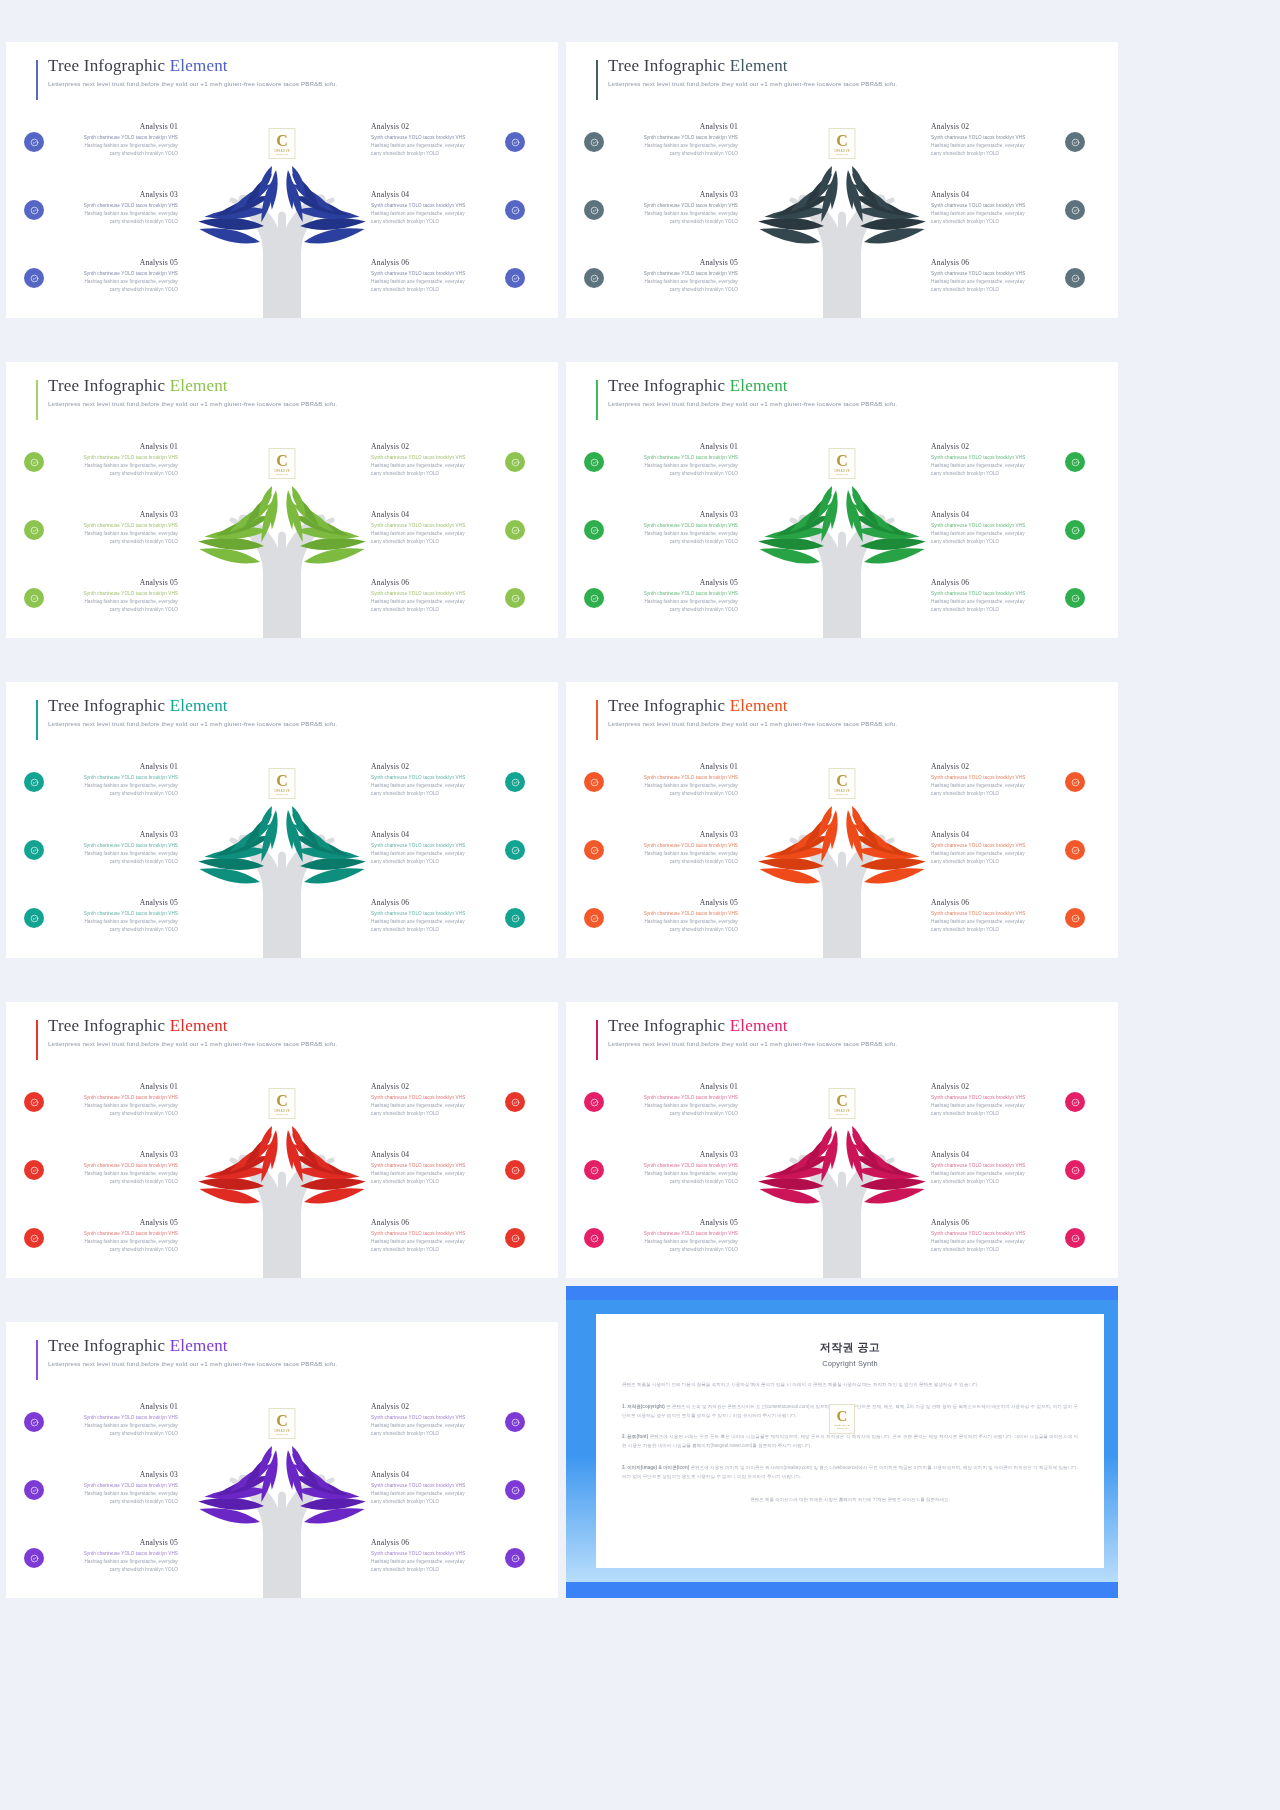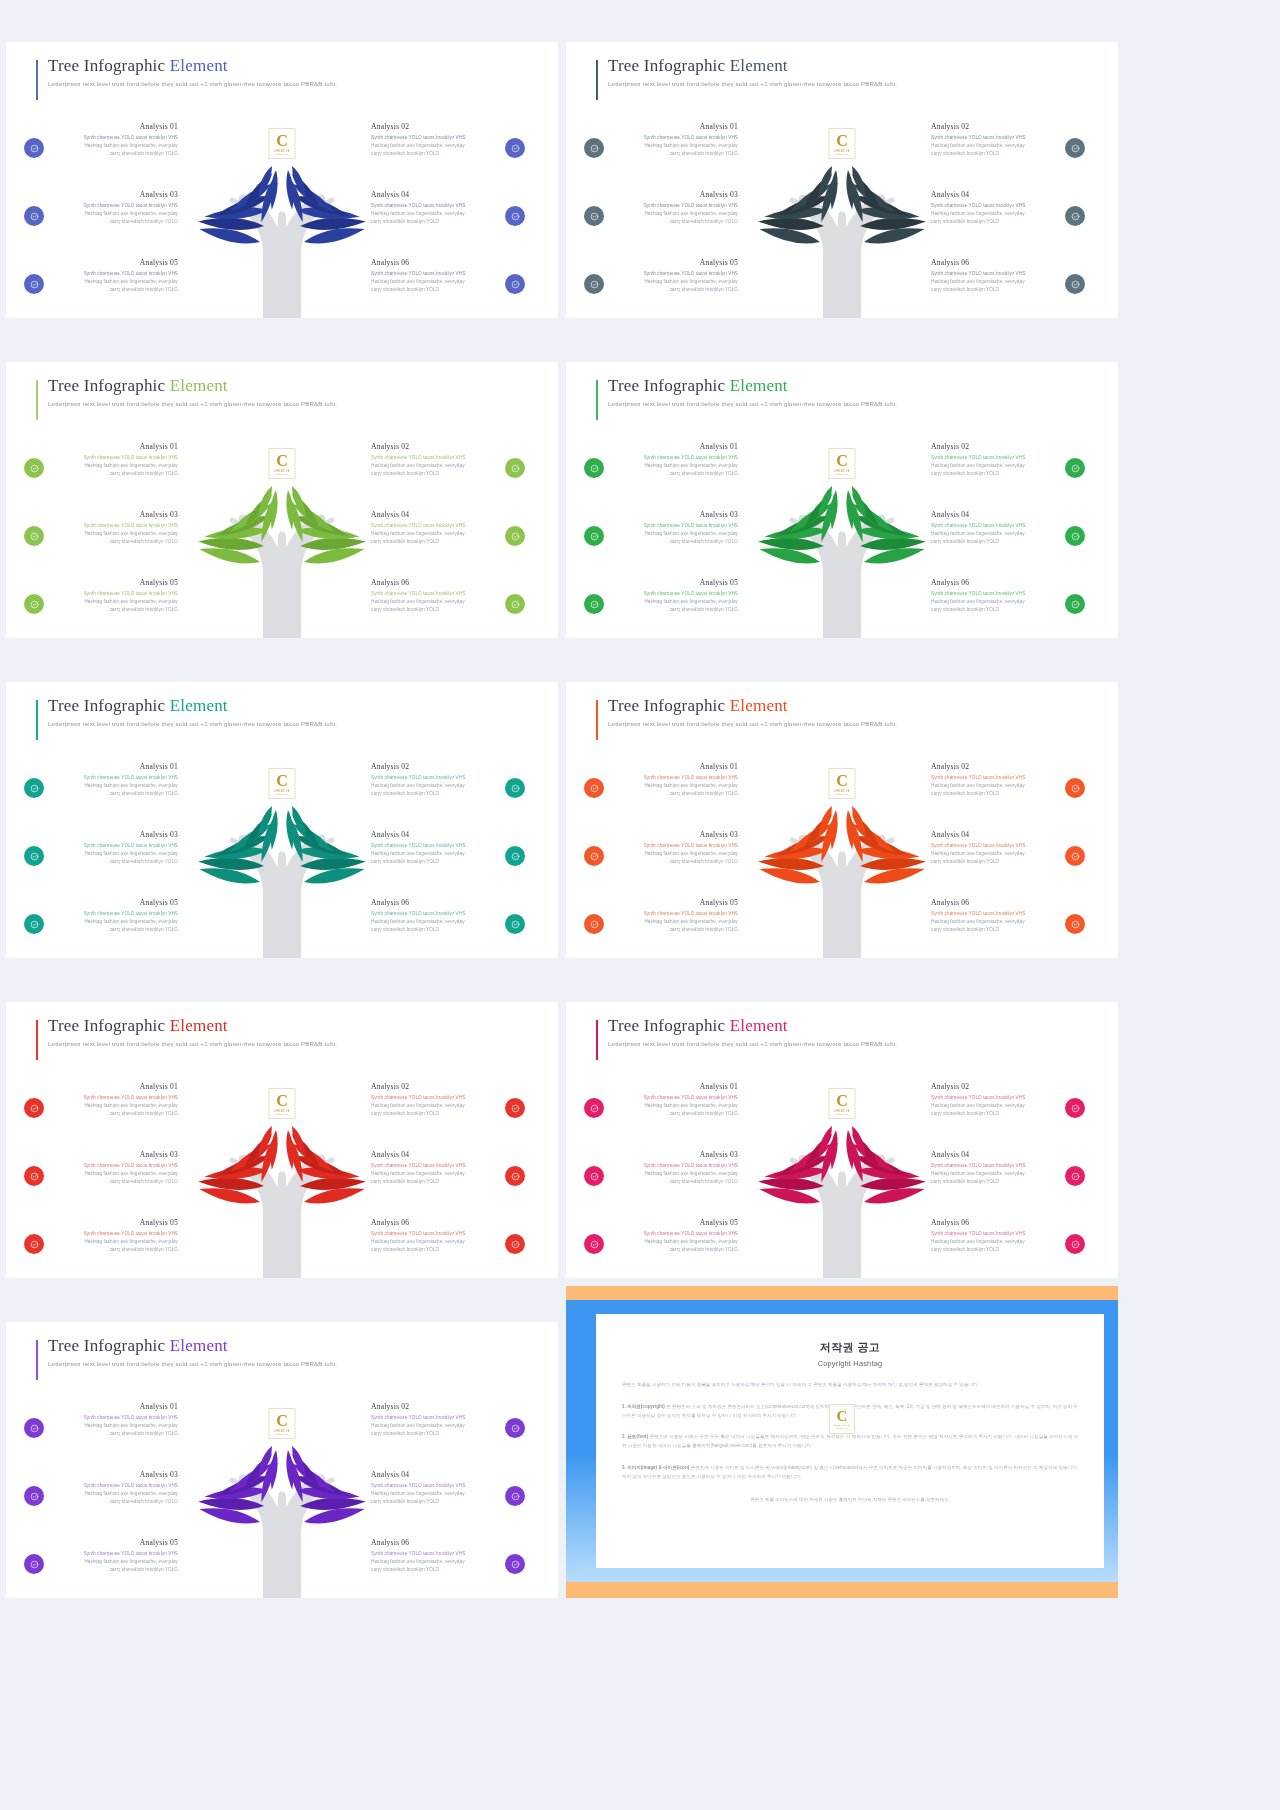--- a/index.html
+++ b/index.html
@@ -79,21 +79,21 @@
   }
   .logo-badge .csub {
     font-size:2px; color:#c8ab62;
     letter-spacing:.2px;
   }
 
   
   .item {
     position:absolute;
     display:flex;
-    align-items:flex-end;
+    align-items:center;
     gap:6px;
   }
   .item.left  { left:18px;  flex-direction:row; }
   .item.right { right:33px; flex-direction:row-reverse; }
   .item.left .txt  { text-align:right; }
   .item.right .txt { text-align:left; }
 
   .txt { width:128px; }
   .item-title {
     font-family:"Liberation Serif", serif;
@@ -118,21 +118,21 @@
     display:flex; align-items:center; justify-content:center;
   }
   .circle svg { width:9px; height:9px; display:block; }
 
   .r1 { top:80px; }
   .r2 { top:148px; }
   .r3 { top:216px; }
 
   
   .copy-slide {
-    background:#fdba74;
+    background:#3b82f6;
     position:relative;
     overflow:hidden;
   }
   .copy-border {
     position:absolute;
     left:0; top:14px;
     width:552px; height:282px;
     background:linear-gradient(180deg,#3d97f0 0%,#3d97f0 55%,#b8ddfb 100%);
     padding:14px 0 0 16px;
   }
@@ -1571,21 +1571,21 @@
            <div>Hashtag fashion axe fingerstache, everyday</div>
            <div>carry shoreditch brooklyn YOLO</div>
          </div>
        </div>
       </div>
     </div>
     <div class="copy-slide">
       <div class="copy-border"></div>
      <div class="copy-inner">
        <div class="copy-h1">저작권 공고</div>
-       <div class="copy-h2">Copyright Hashtag</div>
+       <div class="copy-h2">Copyright Synth</div>
        <div class="copy-p">콘텐츠 제품을 사용하기 전에 다음의 항목을 숙지하고 사용하실 때에 문의가 있을 시 아래의 각 콘텐츠 제품을 사용하실 때는 저작자 개인 및 법인의 문제로 발생하실 수 있습니다.</div>
        <div class="copy-p">
         <b>1. 저작권(copyright)</b>
         <span>본 콘텐츠의 소속 및 저작권은 콘텐츠사이트 요고(contentstoreoul.com)에 있으며, 허가 없이 무단으로 전재, 배포, 복제, 2차 가공 및 판매 행위 등 복제소프트웨어 배포하여 사용하실 수 없으며, 허가 없이 무단으로 이용하실 경우 법적인 조치를 받으실 수 있으니 이점 유의하여 주시기 바랍니다.</span>
       </div>
         <div class="copy-p">
         <b>2. 폰트(font)</b>
         <span>콘텐츠에 사용된 서체는 무료 폰트 혹은 네이버 나눔글꼴로 제작되었으며, 해당 폰트의 저작권은 각 제작사에 있습니다. 폰트 관련 문의는 해당 제작사로 문의하여 주시기 바랍니다. 네이버 나눔글꼴 라이선스에 의한 사용은 가능한 네이버 나눔글꼴 홈페이지(hangeul.naver.com)를 참조하여 주시기 바랍니다.</span>
       </div>
         <div class="copy-p">

